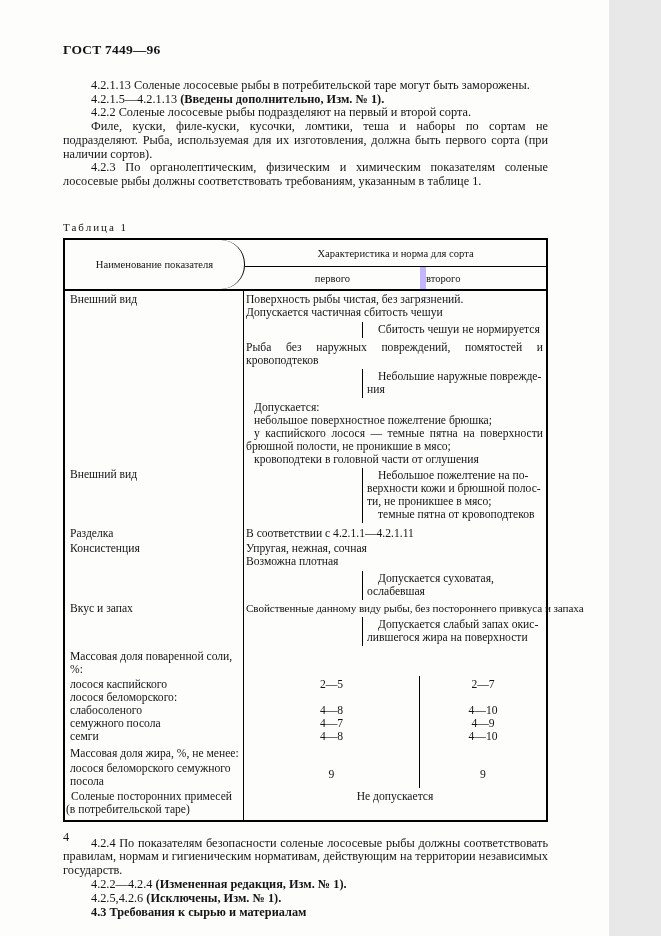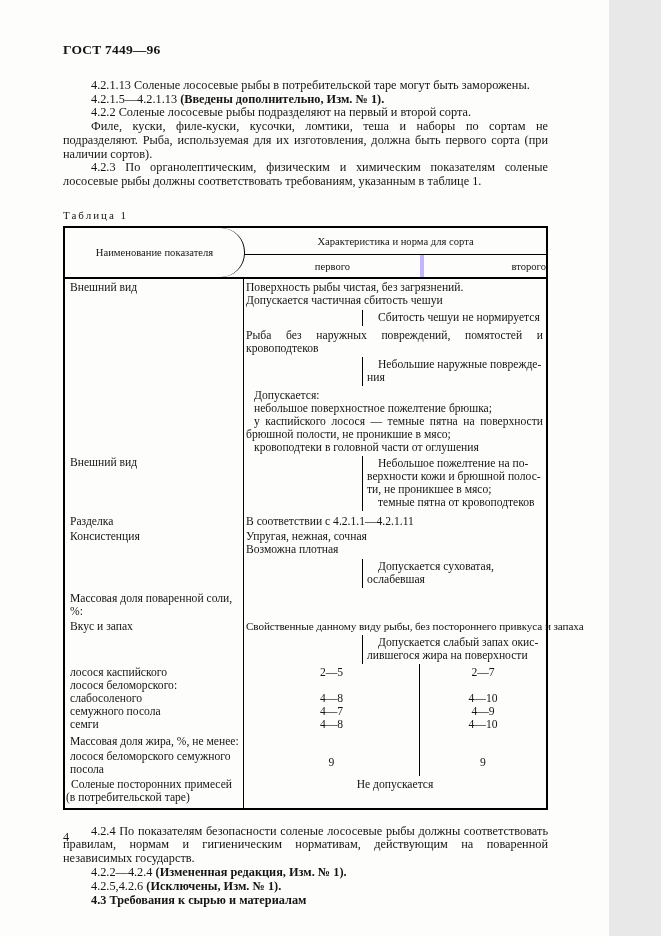--- a/index.html
+++ b/index.html
@@ -12,30 +12,30 @@
     box-sizing:border-box;
     padding:42px 61px 0 63px;
     overflow:hidden;
   }
   .doc-header { font-weight:bold; font-size:13.5px; letter-spacing:.2px; }
   .intro { margin-top:21px; font-size:12.3px; line-height:13.7px; text-align:justify; }
   .intro p, .after p { margin:0; text-indent:28px; }
   .after { margin-top:15px; font-size:12.3px; line-height:13.8px; text-align:justify; }
   b { font-weight:bold; }
 
-  .tbl-caption { margin-top:20px; font-size:11px; letter-spacing:2px; }
+  .tbl-caption { margin-top:32px; font-size:11px; letter-spacing:2px; }
 
   .tbl { margin-top:5px; border:2px solid #000; font-size:11.6px; line-height:13px; }
   .hdr { display:flex; border-bottom:2px solid #000; font-size:10.6px; }
   .hdr-col1 { flex:0 0 179px; border-right:1px solid #000; display:flex; align-items:center; justify-content:center; text-align:left;border-radius:24px; }
   .hdr-right { flex:1; min-width:0; }
   .hdr-span { border-bottom:1px solid #000; text-align:center; padding:7px 0 6px; }
   .hdr-sub { display:flex; }
   .hdr-sub .s1 { flex:0 0 175px; text-align:center; padding:5px 0 4px; }
-  .hdr-sub .s2 { flex:1; border-left:4px solid #c4b5fd; text-align:right; padding:5px 0 4px; }
+  .hdr-sub .s2 { flex:1; border-left:6px solid #c4b5fd; text-align:left; padding:5px 0 4px; }
 
   .trow, .vrow { display:flex; align-items:stretch; }
   .lbl { flex:0 0 179px; border-right:1px solid #000; padding-left:5px; padding-right:2px; box-sizing:border-box; }
   .cnt { flex:1; min-width:0; }
   .v1 { flex:0 0 175px; text-align:center; }
   .v2 { flex:1; border-left:1px solid #000; text-align:center; }
   .vb .v1,.vb .v2 { display:flex; align-items:flex-end; justify-content:center; }
   .vm .v1,.vm .v2 { display:flex; align-items:center; justify-content:center; }
 
   .b { text-align:justify; padding:0 3px 0 2px;font-family:Liberation Serif, serif; }
@@ -119,32 +119,32 @@
 
     <div class="trow pt2">
       <div class="lbl">Консистенция</div>
       <div class="cnt">
         <div class="b pre">Упругая, нежная, сочная
 Возможна плотная</div>
         <div class="r mt3">Допускается суховатая, ослабевшая</div>
       </div>
     </div>
 
+    <div class="trow pt2">
+      <div class="lbl">Вкус и запах</div>
+      <div class="cnt">
+        <div class="b tight">Свойственные данному виду рыбы, без постороннего привкуса и запаха</div>
+        <div class="r mt2 pre">Допускается слабый запах окис-
+лившегося жира на поверхности</div>
+      </div>
+    </div>
+
     <div class="trow pt4">
       <div class="lbl">Массовая доля поваренной соли, %:</div>
       <div class="cnt"></div>
-    </div>
-
-    <div class="trow pt2">
-      <div class="lbl">Вкус и запах</div>
-      <div class="cnt">
-        <div class="b tight">Свойственные данному виду рыбы, без постороннего привкуса и запаха</div>
-        <div class="r mt2 pre">Допускается слабый запах окис-
-лившегося жира на поверхности</div>
-      </div>
     </div>
 
     <div class="vrow pt2">
       <div class="lbl">лосося каспийского</div>
       <div class="v1">2—5</div>
       <div class="v2">2—7</div>
     </div>
 
 
     <div class="vrow">
@@ -184,21 +184,21 @@
     </div>
 
     <div class="trow pt2 pb4">
       <div class="lbl hang">Соленые посторонних примесей (в потребительской таре)</div>
       <div class="cnt center-val">Не допускается</div>
     </div>
 
   </div>
 
   <div class="after">
-    <p>4.2.4  По показателям безопасности соленые лососевые рыбы должны соответствовать правилам, нормам и гигиеническим нормативам, действующим на поваренной независимых государств.</p>
+    <p>4.2.4  По показателям безопасности соленые лососевые рыбы должны соответствовать правилам, нормам и гигиеническим нормативам, действующим на территории независимых государств.</p>
     <p><span>4.2.2—4.2.4 </span><b>(Измененная редакция, Изм. № 1).</b></p>
     <p><span>4.2.5,4.2.6 </span><b>(Исключены, Изм. № 1).</b></p>
     <p><b>4.3  Требования к сырью и материалам</b></p>
 
   </div>
 
   <div class="page-num">4</div>
 
 </div>
 

